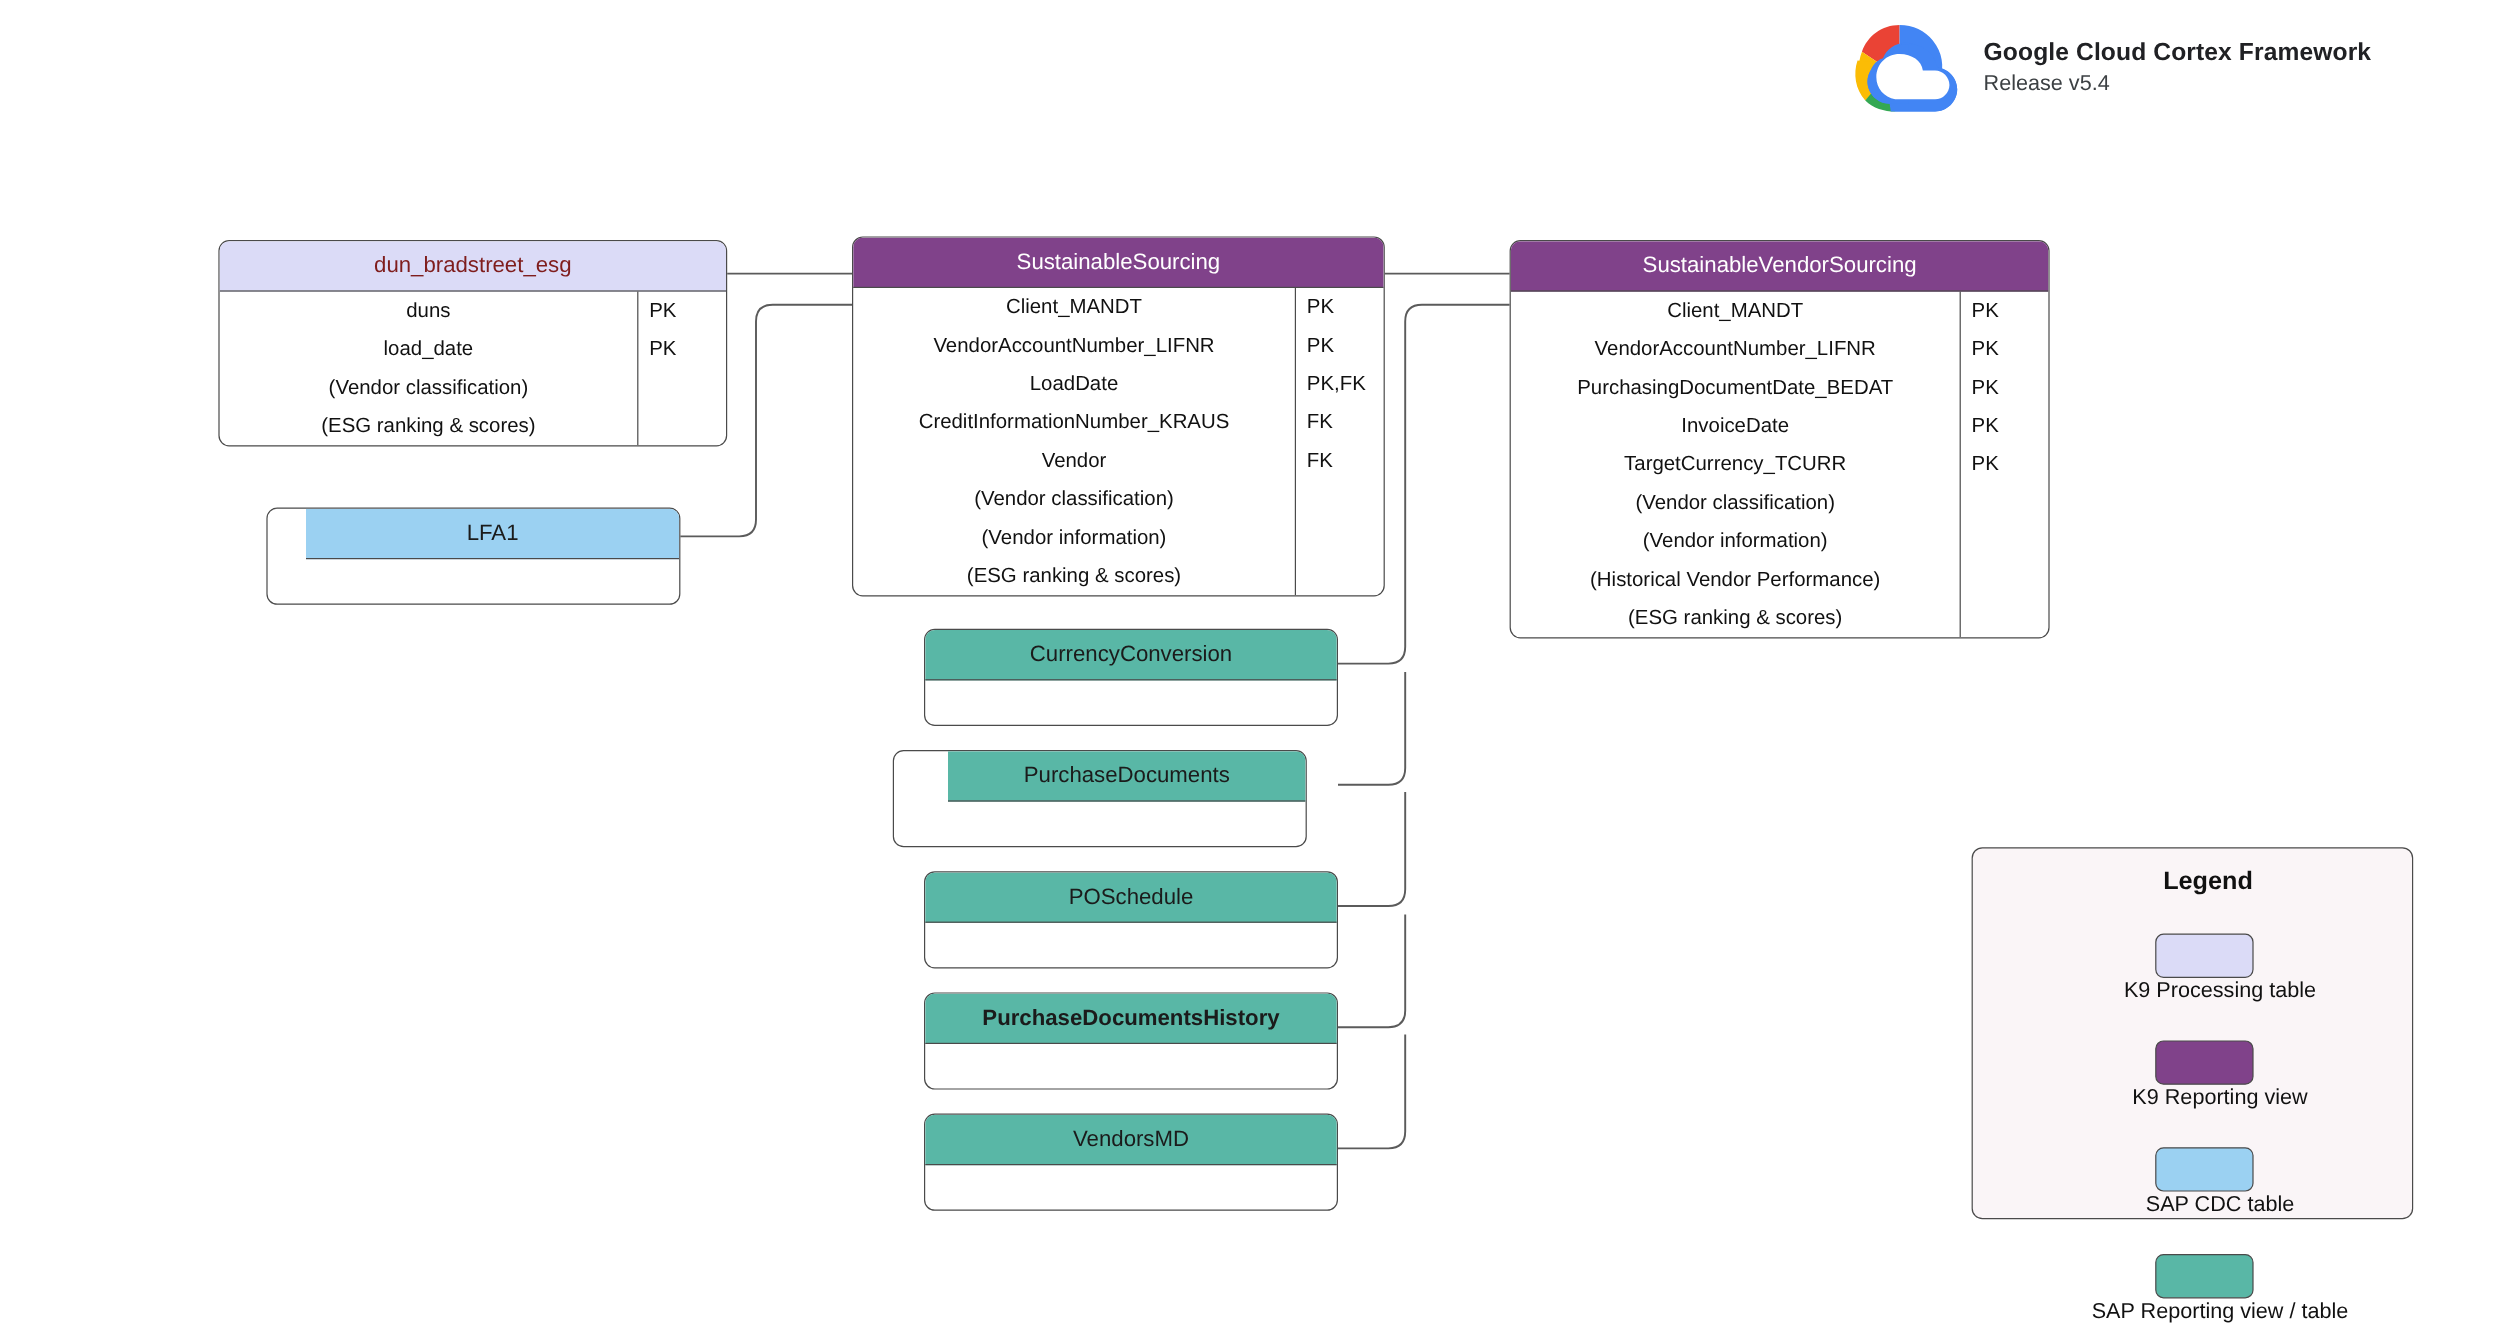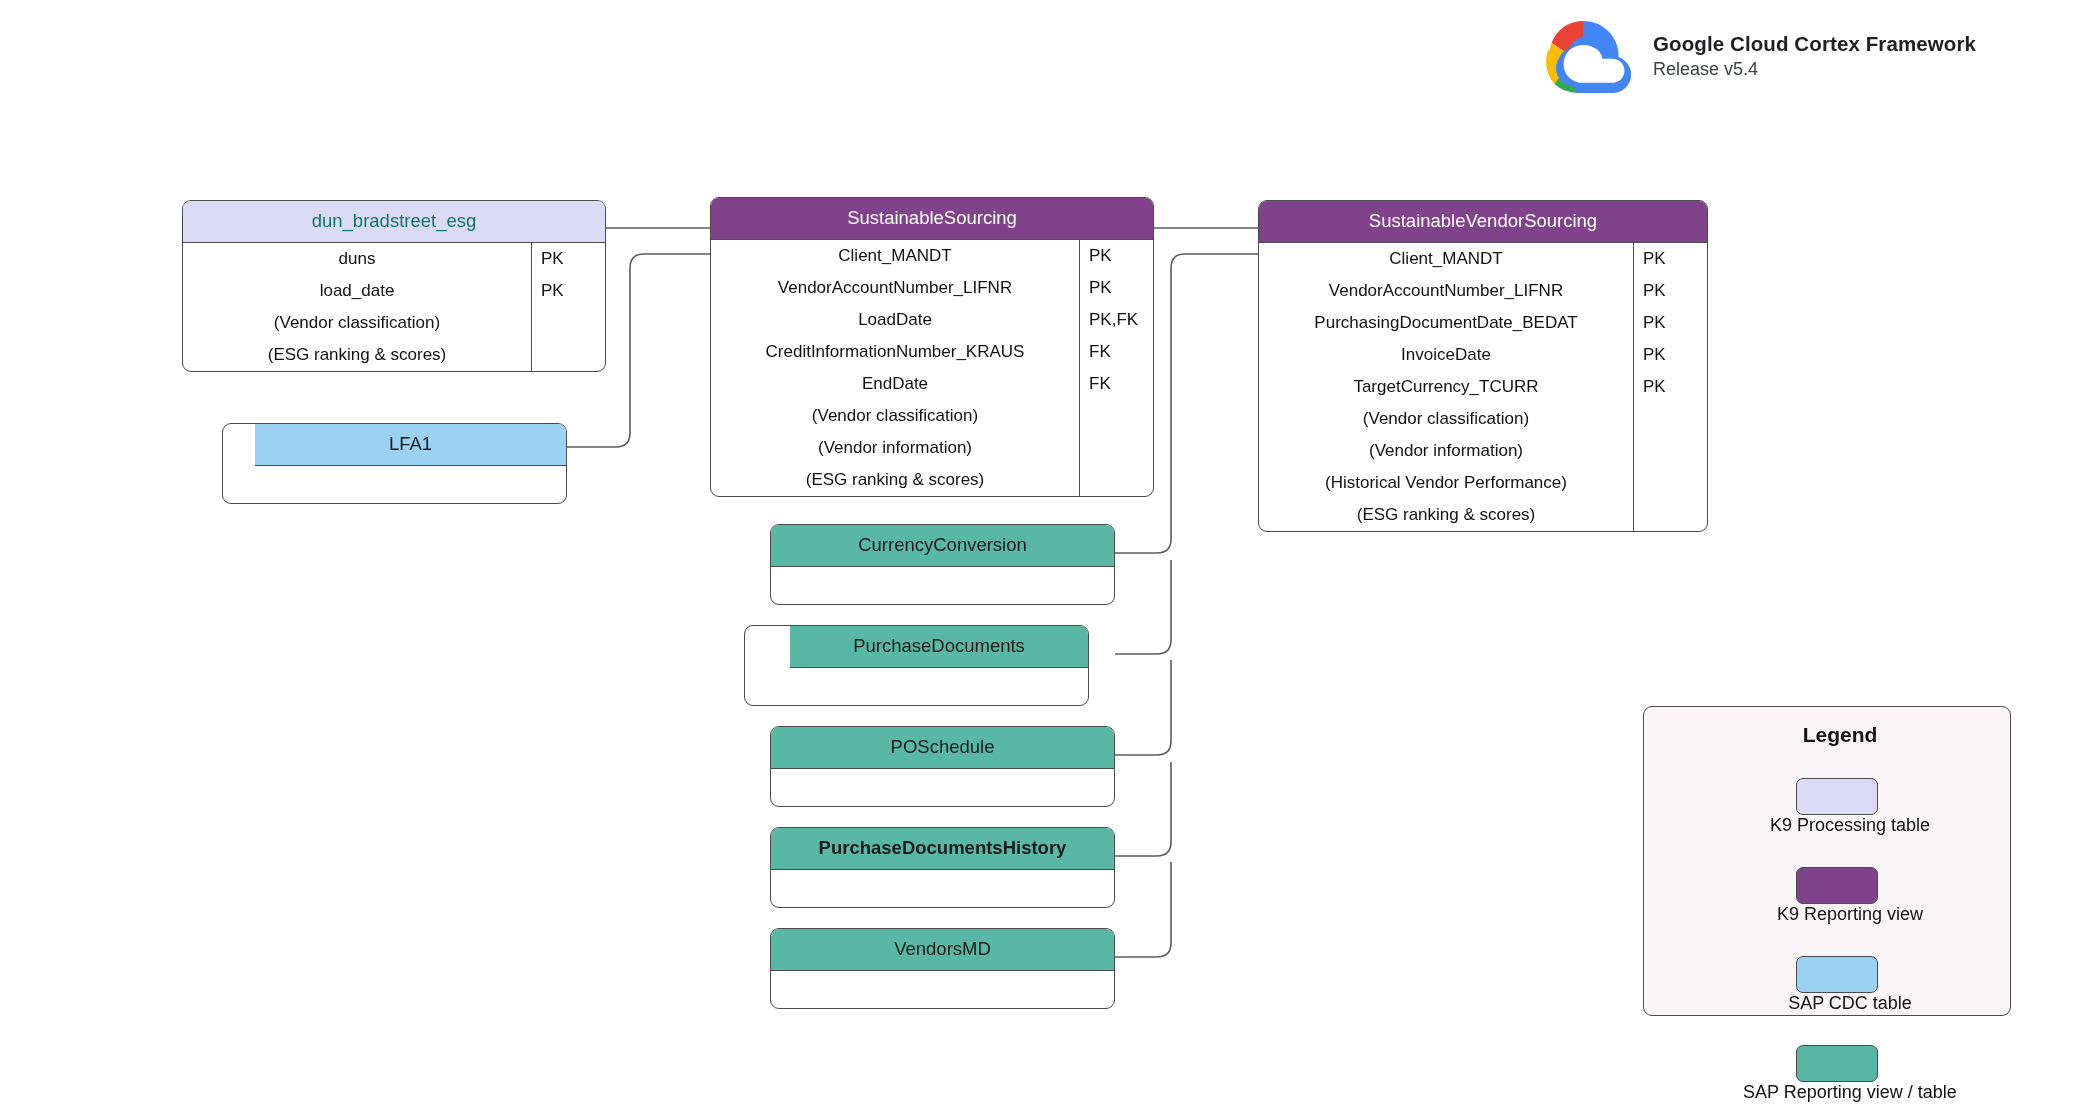--- a/index.html
+++ b/index.html
@@ -32,21 +32,21 @@
     overflow: hidden;
   }
   .tbl-hd {
     text-align: center;
     font-size: 18.5px;
     line-height: 1;
     padding: 11px 6px 11px;
     border-bottom: 1.4px solid #4a4a4a;
     white-space: nowrap;
   }
-  .hd-k9proc { background: #dbdbf7; color: #0f766e; }
+  .hd-k9proc { background: #dbdbf7; color: #7f1d1d; }
   .hd-k9view { background: #80428a; color: #ffffff; }
   .hd-sapcdc { background: #9bd1f2; color: #1b1b1b; }
   .hd-sapview { background: #59b7a6; color: #1b1b1b; }
 
   .tbl-body { display: flex; }
   .col-fields { flex: 1 1 auto; }
   .col-keys { flex: 0 0 auto; border-left: 1.4px solid #4a4a4a; }
   .has-keys .col-keys { min-width: 74px; }
 
   .fld, .key {
@@ -144,21 +144,21 @@
   </div>
 
   <div class="tbl" style="left:710px; top:197px; width:444px;">
     <div class="tbl-hd hd-k9view">SustainableSourcing</div>
     <div class="tbl-body has-keys">
       <div class="col-fields">
         <div class="fld">Client_MANDT</div>
         <div class="fld">VendorAccountNumber_LIFNR</div>
         <div class="fld">LoadDate</div>
         <div class="fld">CreditInformationNumber_KRAUS</div>
-        <div class="fld">EndDate</div>
+        <div class="fld">Vendor</div>
         <div class="fld">(Vendor classification)</div>
         <div class="fld">(Vendor information)</div>
         <div class="fld">(ESG ranking &amp; scores)</div>
       </div>
       <div class="col-keys">
         <div class="key">PK</div>
         <div class="key">PK</div>
         <div class="key">PK,FK</div>
         <div class="key">FK</div>
         <div class="key">FK</div>

